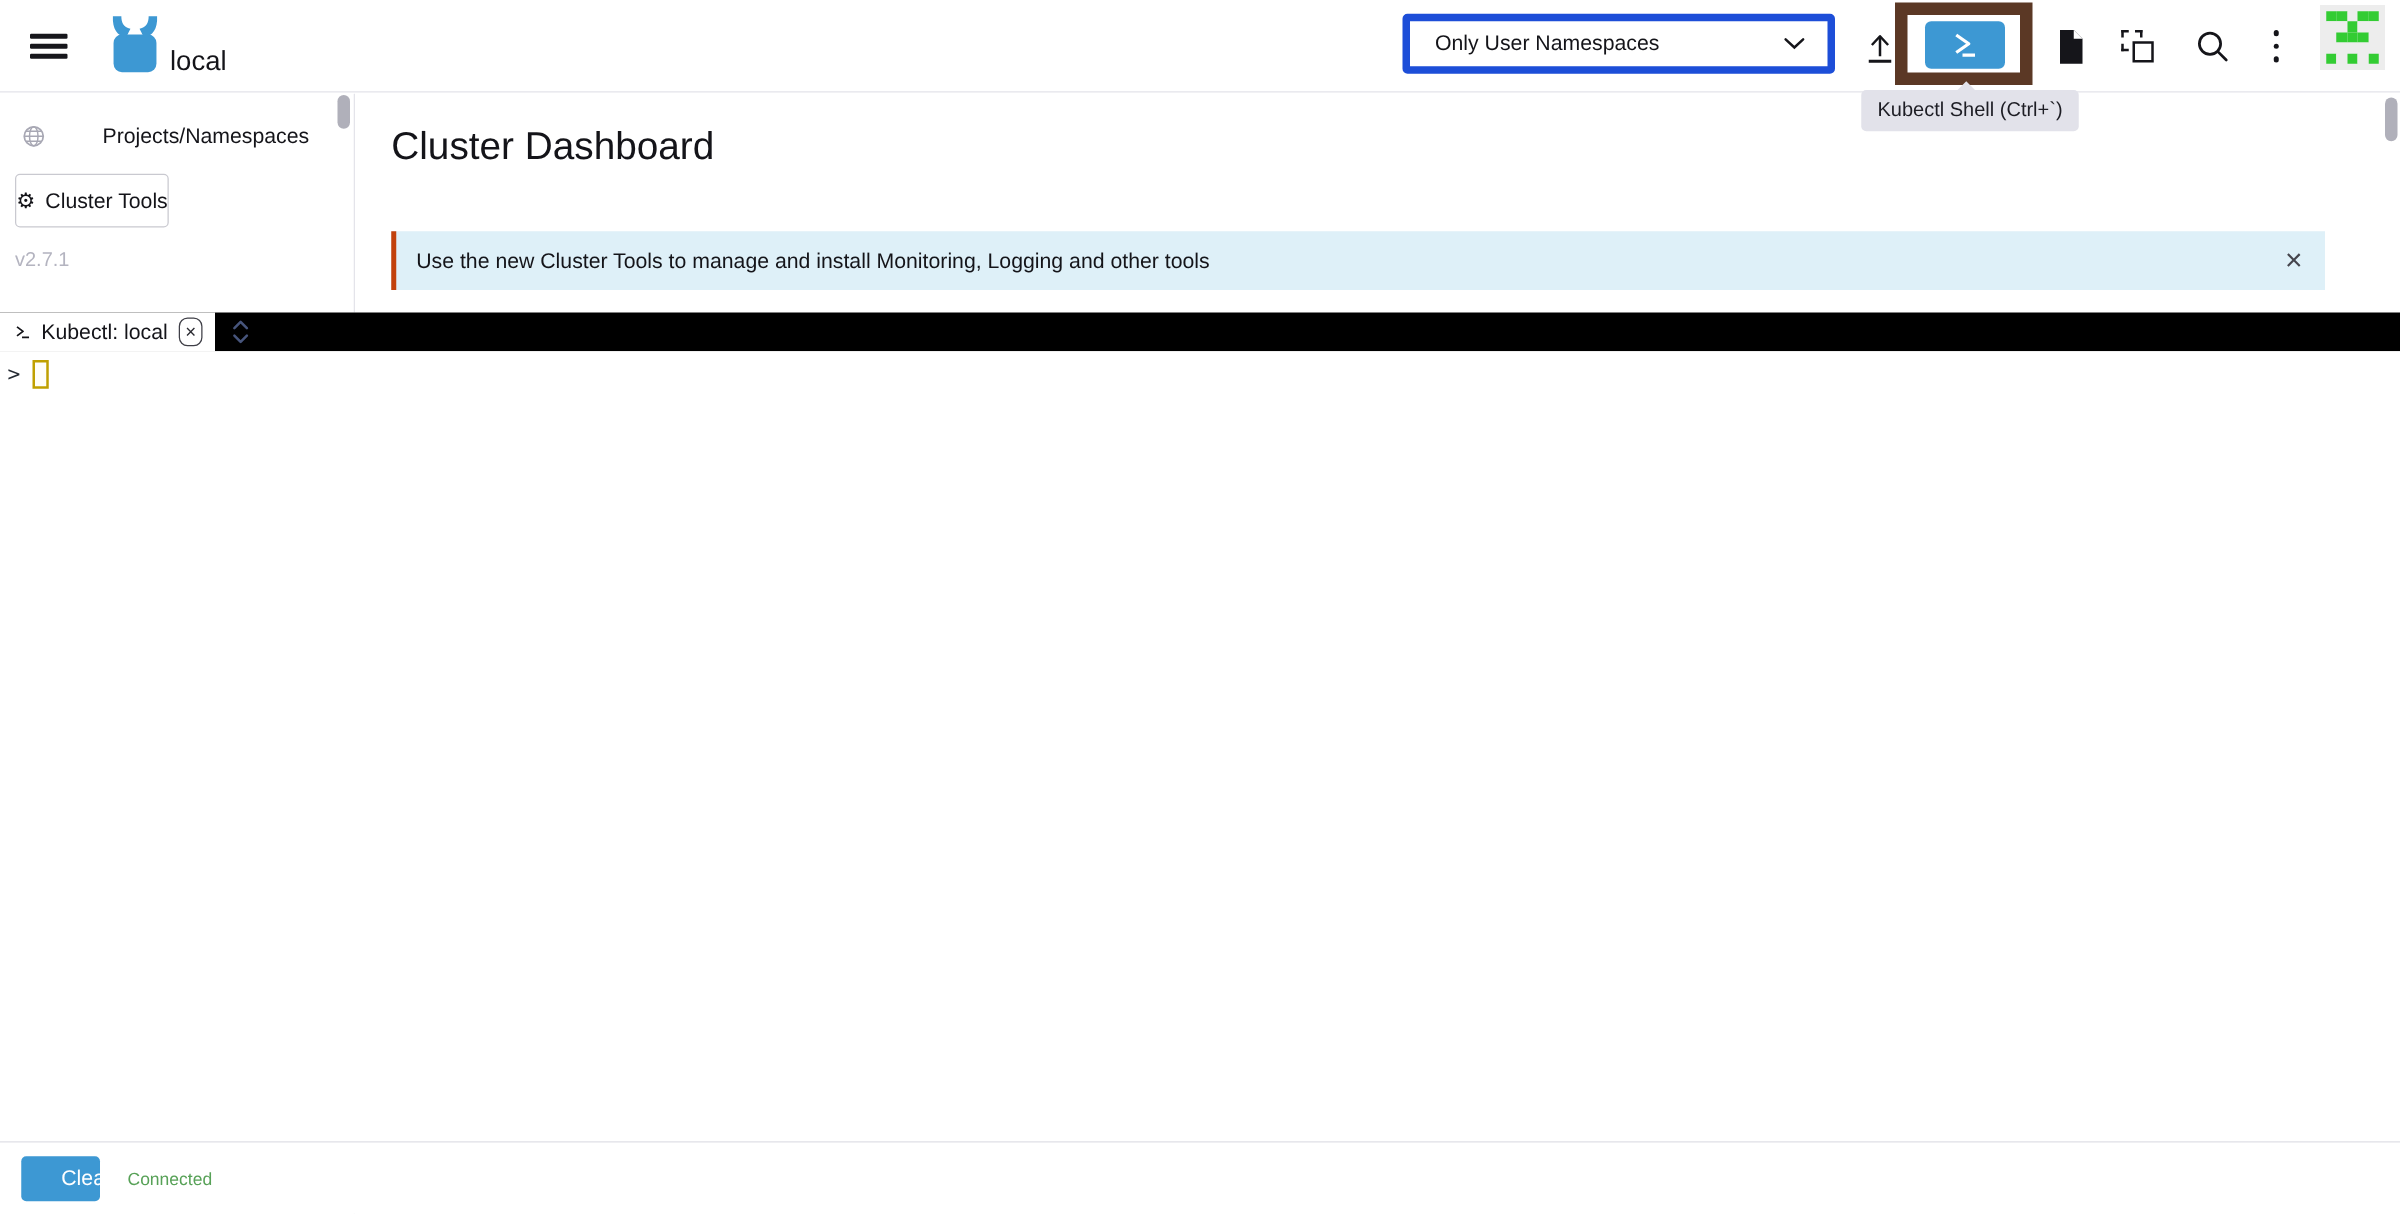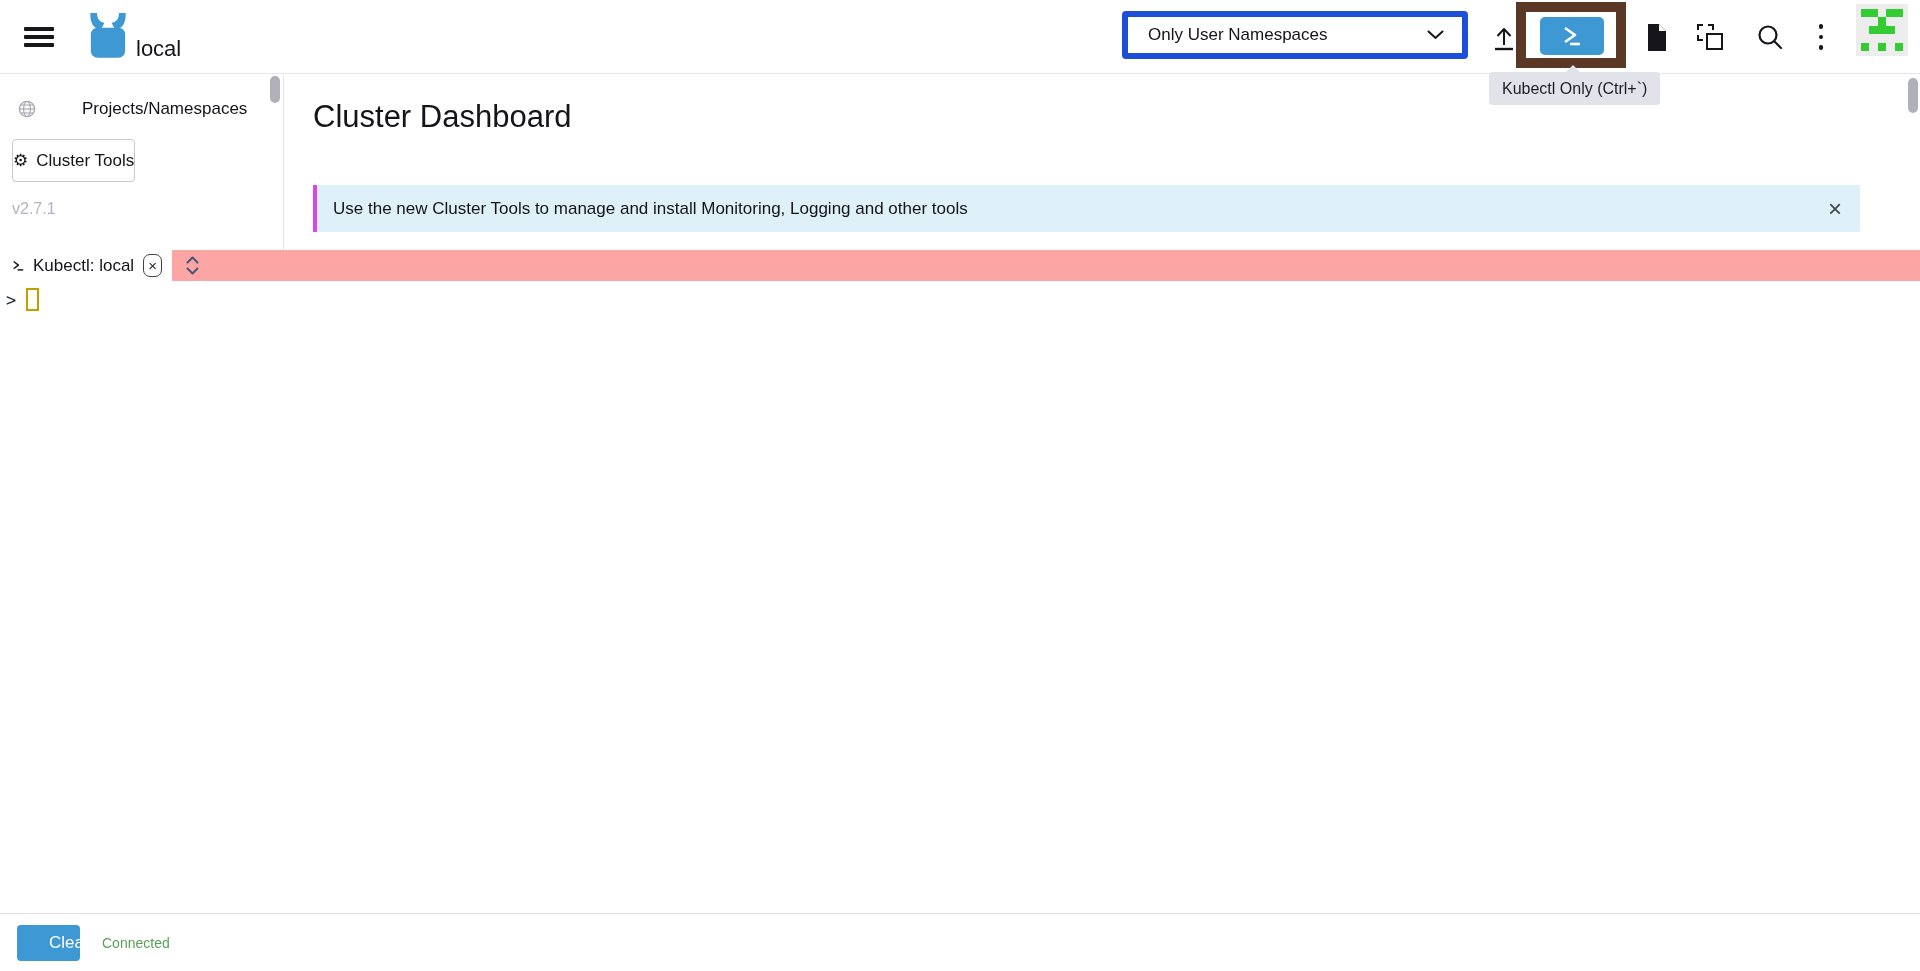--- a/index.html
+++ b/index.html
@@ -47,28 +47,28 @@
   .section-row svg { margin-left:auto; }
   .nav-item { display:flex; align-items:center; gap:8px; margin:24px 0 0 18px; cursor:pointer; }
   .nav-item .lbl { font-size:17px;margin-left:38px; }
   .tools-btn { display:flex; align-items:center; justify-content:center; gap:8px; height:43px; margin:20px 12px 0 12px; border:1px solid #c9c9d0; border-radius:4px; background:#fff; font-size:17px; cursor:pointer; color:#141419; }
   .tools-btn .gear { font-size:17px; line-height:1; }
   .version { margin:18px 0 0 12px; font-size:16px; color:#b4b4c0; }
 
   
   .main { position:absolute; left:285px; top:75px; right:0; bottom:0; background:#fff; z-index:1; }
   .page-title { position:absolute; left:28px; top:24px; font-size:31px; font-weight:400; color:#141419; }
-  .banner { position:absolute; left:28px; top:110px; width:1547px; height:47px; background:#def0f8; border-left:4px solid #d946ef; display:flex; align-items:center; }
+  .banner { position:absolute; left:28px; top:110px; width:1547px; height:47px; background:#def0f8; border-left:4px solid #c2410c; display:flex; align-items:center; }
   .banner .txt { margin-left:16px; font-size:17px; color:#141419; }
   .banner .close { margin-left:auto; margin-right:18px; font-size:24px; color:#45454d; cursor:pointer; line-height:1; background:none; border:none; }
   .main-thumb { position:absolute; right:2px; top:3px; width:10px; height:35px; background:#b0b0ba; border-radius:5px; }
 
   
   .drawer { position:absolute; left:0; top:250px; width:1920px; height:721px; background:#fff; z-index:6; }
-  .tabstrip { display:flex; align-items:stretch; height:31px; background:#fca5a5; }
+  .tabstrip { display:flex; align-items:stretch; height:31px; background:#000000; }
   .term-tab { display:flex; align-items:center; gap:9px; width:172px; padding:0 10px 0 12px; background:#fff; cursor:pointer; }
   .term-tab .lbl { font-size:17px; color:#141419; white-space:nowrap; }
   .term-tab .close { width:23px; height:23px; border:1.5px solid #3f3f47; border-radius:7px; display:flex; align-items:center; justify-content:center; font-size:15px; color:#2a2a31; background:#fff; cursor:pointer; line-height:1; }
   .unfold-btn { display:flex; align-items:center; justify-content:center; width:40px; background:none; border:none; cursor:pointer; }
   .term-body { position:relative; height:632px; background:#fff; padding:7px 0 0 6px; cursor:text; }
   .term-line { display:flex; align-items:center; }
   .prompt { font-family:"DejaVu Sans Mono", monospace; font-size:17px; color:#262b33; }
   .cursor { width:13px; height:23px; border:2px solid #c0a000; margin-left:10px; background:#fffef8; }
 
   .term-footer { position:absolute; left:0; bottom:0; width:100%; height:58px; background:#fff; border-top:1px solid #e0e0e6; display:flex; align-items:center; padding-left:17px; gap:22px; }
@@ -169,21 +169,21 @@
         <div style="background: rgb(237, 237, 237);"></div>
         <div style="background: rgb(237, 237, 237);"></div>
         <div style="background: rgb(51, 204, 51);"></div>
         <div style="background: rgb(237, 237, 237);"></div>
         <div style="background: rgb(51, 204, 51);"></div>
         <div style="background: rgb(237, 237, 237);"></div>
         <div style="background: rgb(51, 204, 51);"></div>
       </div>
   </div>
 
-  <div class="tooltip">Kubectl Only (Ctrl+`)</div>
+  <div class="tooltip">Kubectl Shell (Ctrl+`)</div>
 
   <div class="sidebar">
     <div class="side-thumb"></div>
     <div class="nav-item">
       <svg width="18" height="18" viewBox="0 0 18 18">
           <circle cx="9" cy="9" r="7.6" fill="none" stroke="#a8a8b4" stroke-width="1.4"></circle>
           <ellipse cx="9" cy="9" rx="3.4" ry="7.6" fill="none" stroke="#a8a8b4" stroke-width="1.2"></ellipse>
           <line x1="1.4" y1="9" x2="16.6" y2="9" stroke="#a8a8b4" stroke-width="1.2"></line>
           <line x1="2.6" y1="5" x2="15.4" y2="5" stroke="#a8a8b4" stroke-width="1.1"></line>
           <line x1="2.6" y1="13" x2="15.4" y2="13" stroke="#a8a8b4" stroke-width="1.1"></line>

